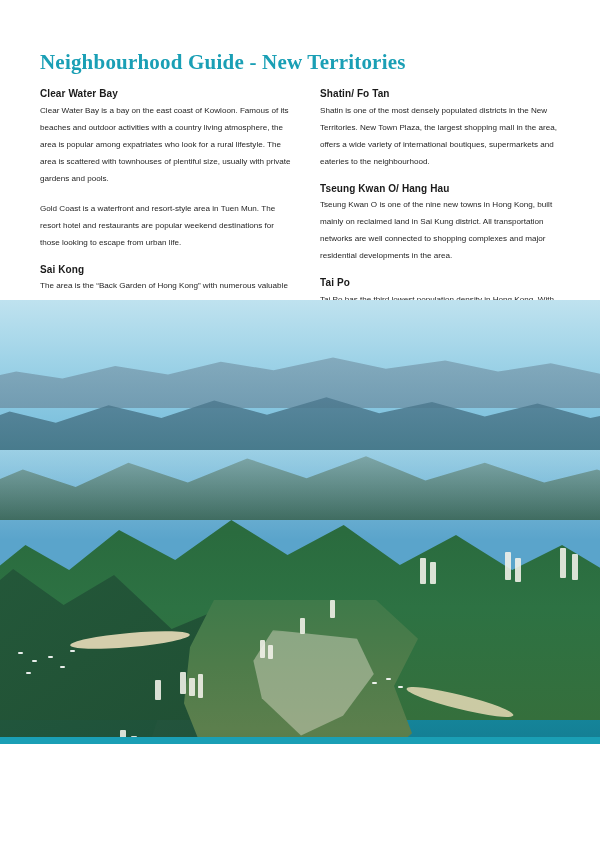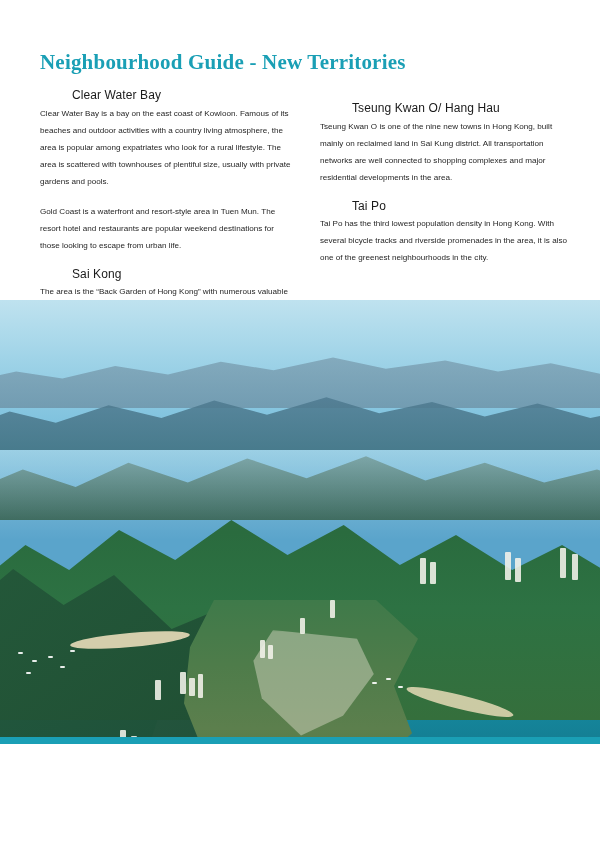--- a/index.html
+++ b/index.html
@@ -31,26 +31,25 @@
   .columns {
     position: absolute;
     left: 40px; top: 88px;
     width: 532px;
     display: flex;
     gap: 28px;
   }
   .col { width: 252px; }
   .entry { margin-bottom: 13px; }
   .entry-head {
-    font-size: 12px;
-    font-weight: normal;
+    font-size: 10px;
+    font-weight: bold;
     color: #1a1a1a;
     margin-bottom: 2.5px;
     letter-spacing: 0.1px;
-    margin-left: 32px;
   }
   .entry-body {
     font-size: 8.1px;
     line-height: 17px;
     color: #1f1f1f;
     text-align: left;
   }
 
   
   .photo {
@@ -216,20 +215,22 @@
         <div class="entry-body">Gold Coast is a waterfront and resort-style area in Tuen Mun. The resort hotel and restaurants are popular weekend destinations for those looking to escape from urban life.</div>
       </div>
       <div class="entry">
         <div class="entry-head">Sai Kong</div>
         <div class="entry-body">The area is the “Back Garden of Hong Kong” with numerous valuable natural resources. Sai Kung is similar to Clearwater Bay in terms of living atmosphere, housing ranges from detached house to village houses with terraces. The town centre boasts an increasing mix of restaurants and cafes on the waterfront and within the village.</div>
       </div>
     </div>
 
     <div class="col">
       <div class="entry">
+        <div class="entry-head">Shatin/ Fo Tan</div>
+        <div class="entry-body">Shatin is one of the most densely populated districts in the New Territories. New Town Plaza, the largest shopping mall in the area, offers a wide variety of international boutiques, supermarkets and eateries to the neighbourhood.</div>
       </div>
       <div class="entry">
         <div class="entry-head">Tseung Kwan O/ Hang Hau</div>
         <div class="entry-body">Tseung Kwan O is one of the nine new towns in Hong Kong, built mainly on reclaimed land in Sai Kung district. All transportation networks are well connected to shopping complexes and major residential developments in the area.</div>
       </div>
       <div class="entry">
         <div class="entry-head">Tai Po</div>
         <div class="entry-body">Tai Po has the third lowest population density in Hong Kong. With several bicycle tracks and riverside promenades in the area, it is also one of the greenest neighbourhoods in the city.</div>
       </div>
     </div>

